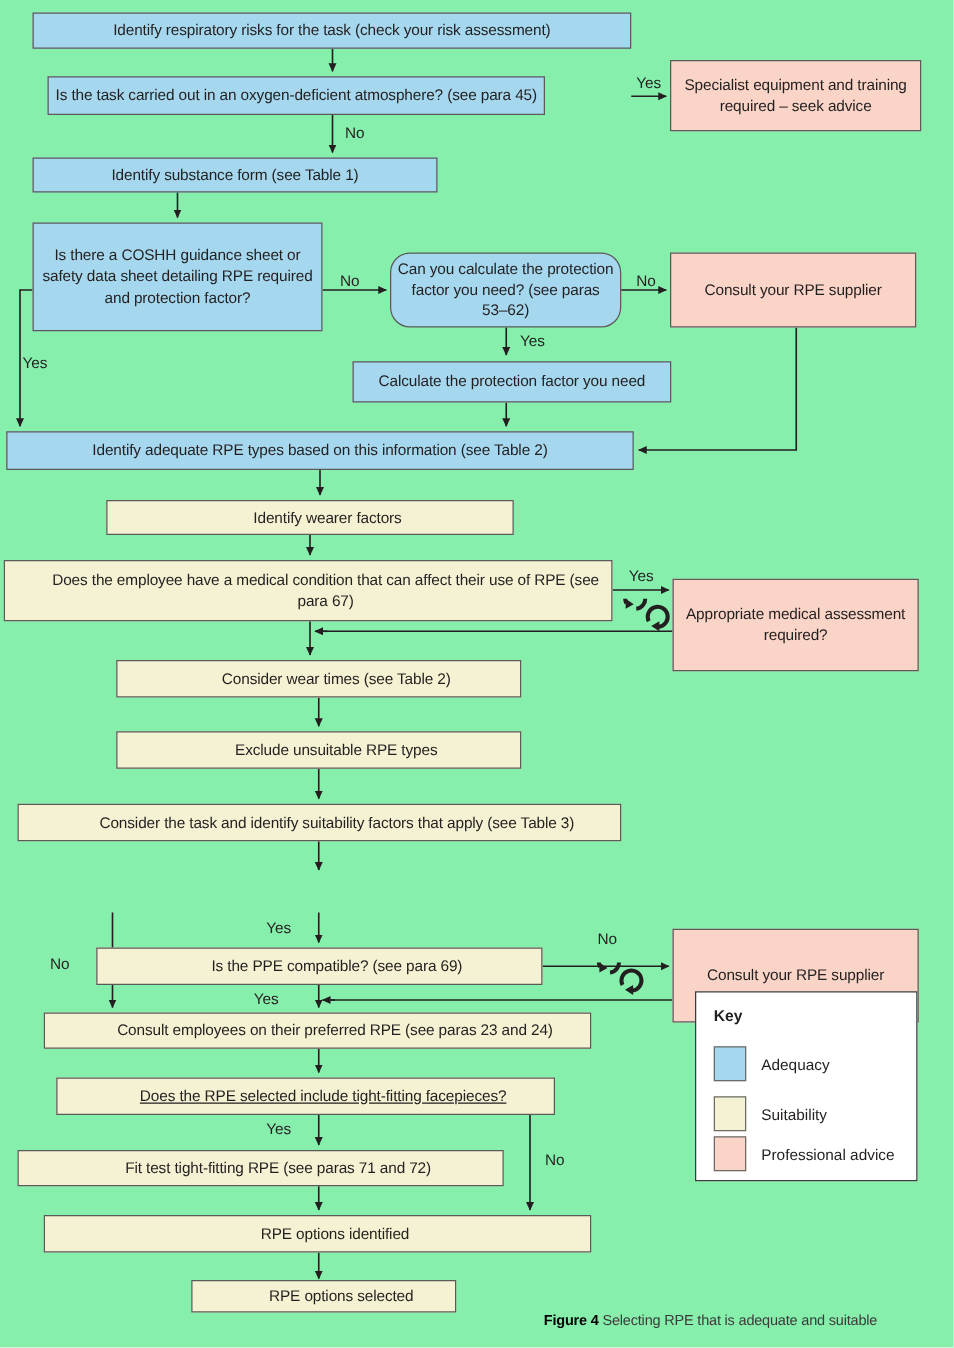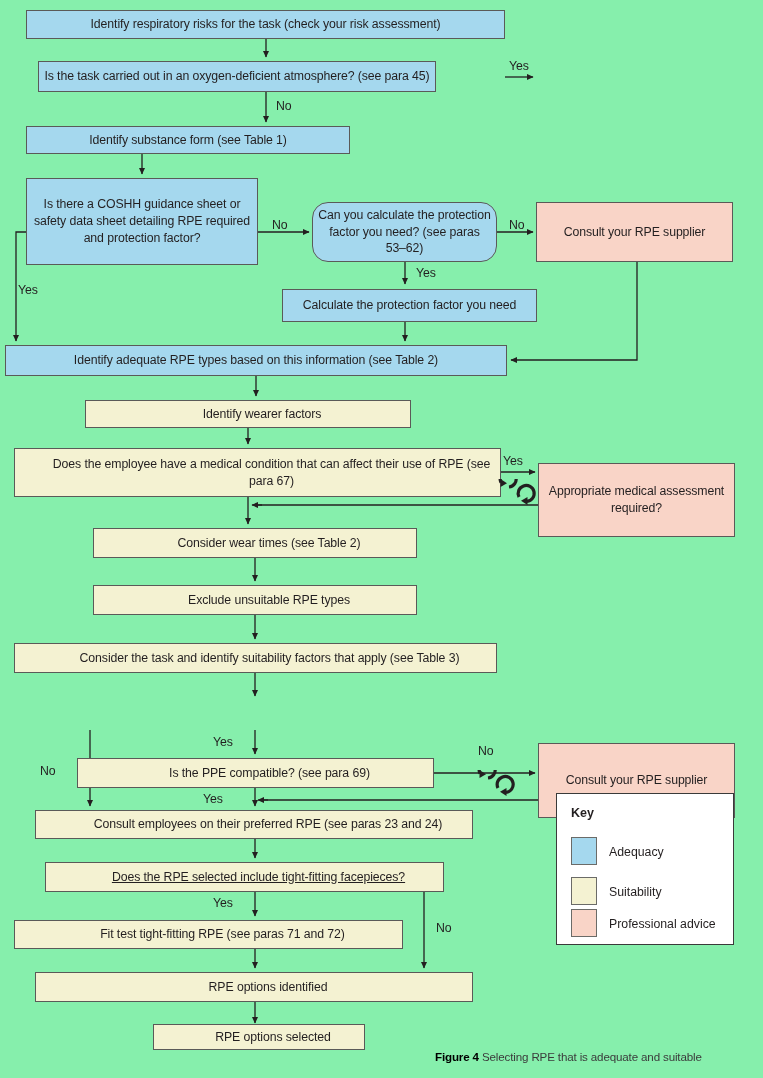--- a/index.html
+++ b/index.html
@@ -162,20 +162,23 @@
   </svg>
 
   <div class="box adequacy" style="left:26px; top:10px; width:479px; height:29px;">
     <span>Identify respiratory risks for the task (check your risk assessment)</span>
   </div>
 
   <div class="box adequacy" style="left:38px; top:61px; width:398px; height:31px;align-items:center;">
     <span>Is the task carried out in an oxygen-deficient atmosphere? (see para 45)</span>
   </div>
 
+  <div class="box advice" style="left:536px; top:48px; width:201px; height:57px;">
+    <span>Specialist equipment and training required – seek advice</span>
+  </div>
 
   <div class="box adequacy" style="left:26px; top:126px; width:324px; height:28px;">
     <span>Identify substance form (see Table 1)</span>
   </div>
 
   <div class="box adequacy" style="left:26px; top:178px; width:232px; height:87px;">
     <span>Is there a COSHH guidance sheet or safety data sheet detailing RPE required and protection factor?</span>
   </div>
 
   <div class="box adequacy" style="left:312px; top:202px; width:185px; height:60px;border-radius:16px;">
@@ -191,21 +194,21 @@
   </div>
 
   <div class="box adequacy" style="left:5px; top:345px; width:502px; height:31px;">
     <span>Identify adequate RPE types based on this information (see Table 2)</span>
   </div>
 
   <div class="box suitability" style="left:85px; top:400px; width:326px; height:28px;">
     <span>Identify wearer factors</span>
   </div>
 
-  <div class="box suitability" style="left:14px; top:448px; width:487px; height:49px;">
+  <div class="box suitability" style="left:3px; top:448px; width:487px; height:49px;">
     <span>Does the employee have a medical condition that can affect their use of RPE (see para 67)</span>
   </div>
 
   <div class="box advice" style="left:538px; top:463px; width:197px; height:74px;">
     <span>Appropriate medical assessment required?</span>
   </div>
 
   <div class="box suitability" style="left:93px; top:528px; width:324px; height:30px;">
     <span>Consider wear times (see Table 2)</span>
   </div>

